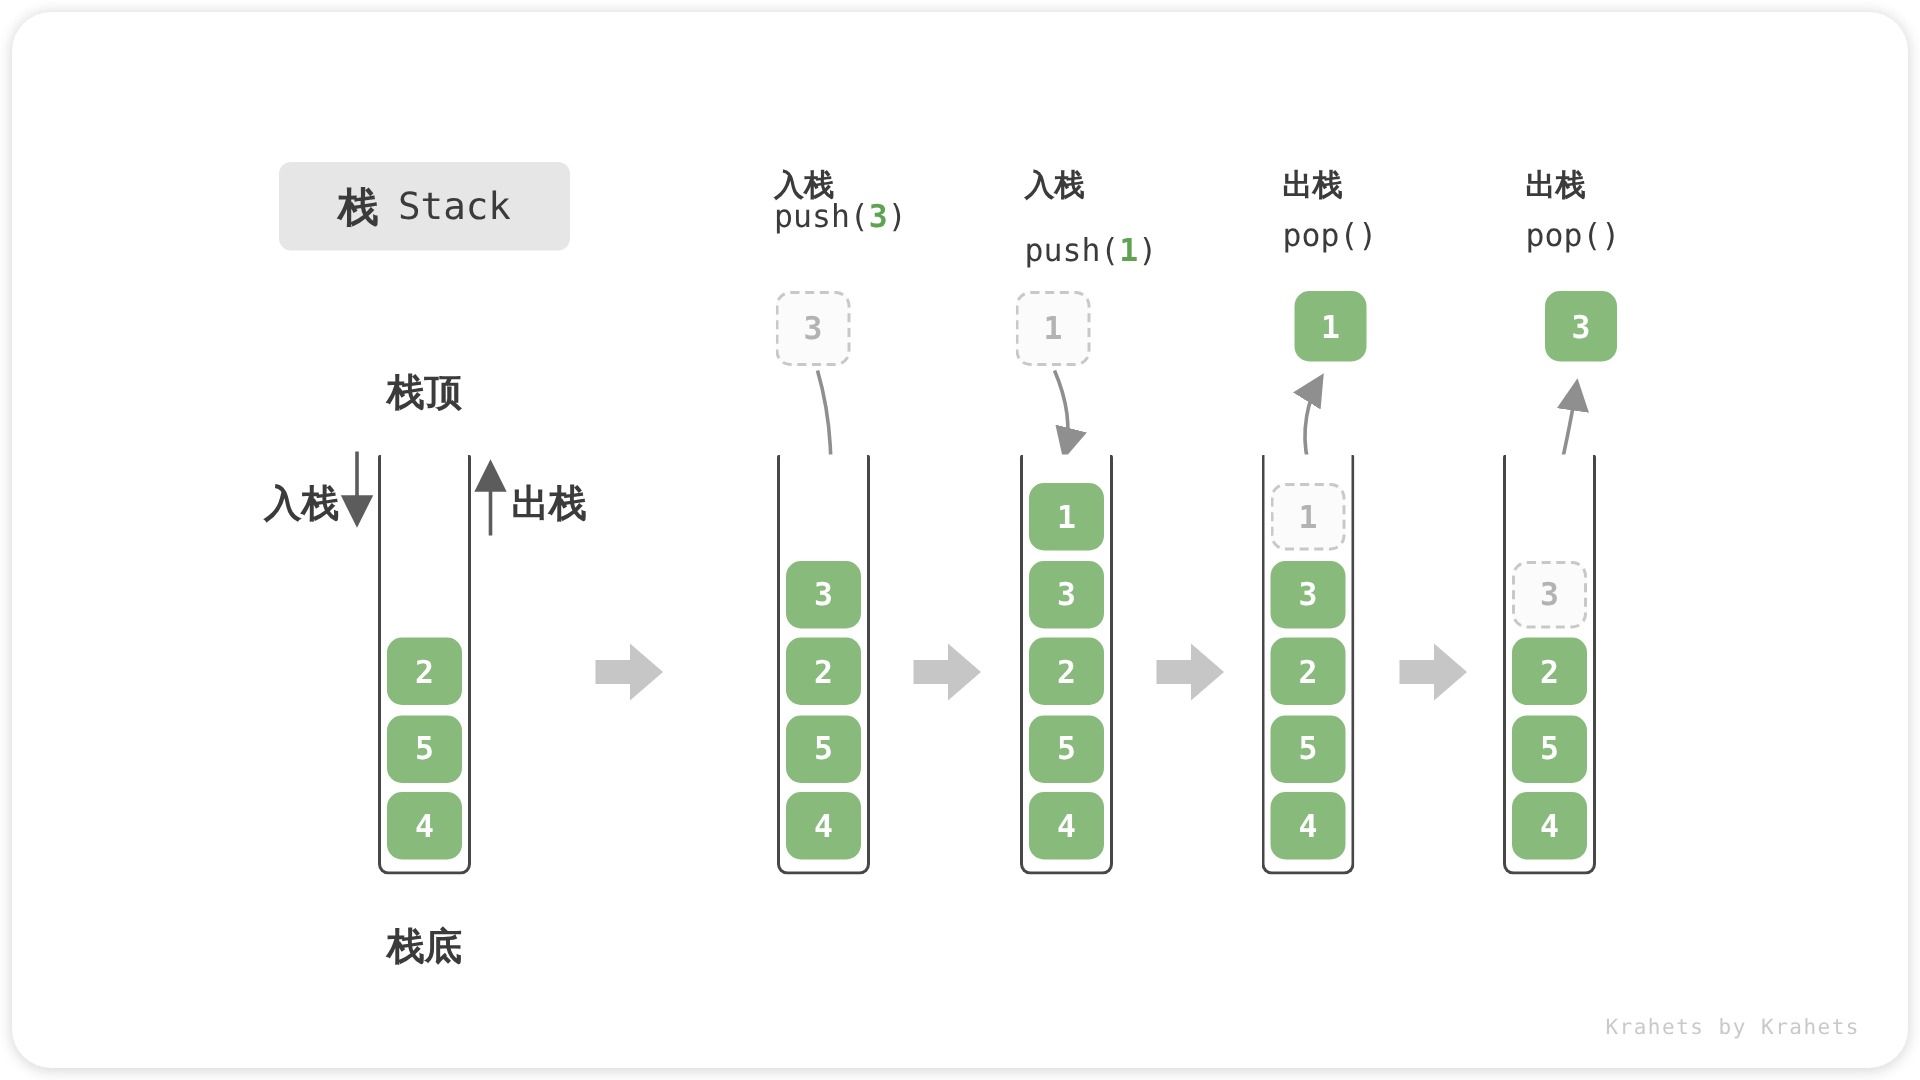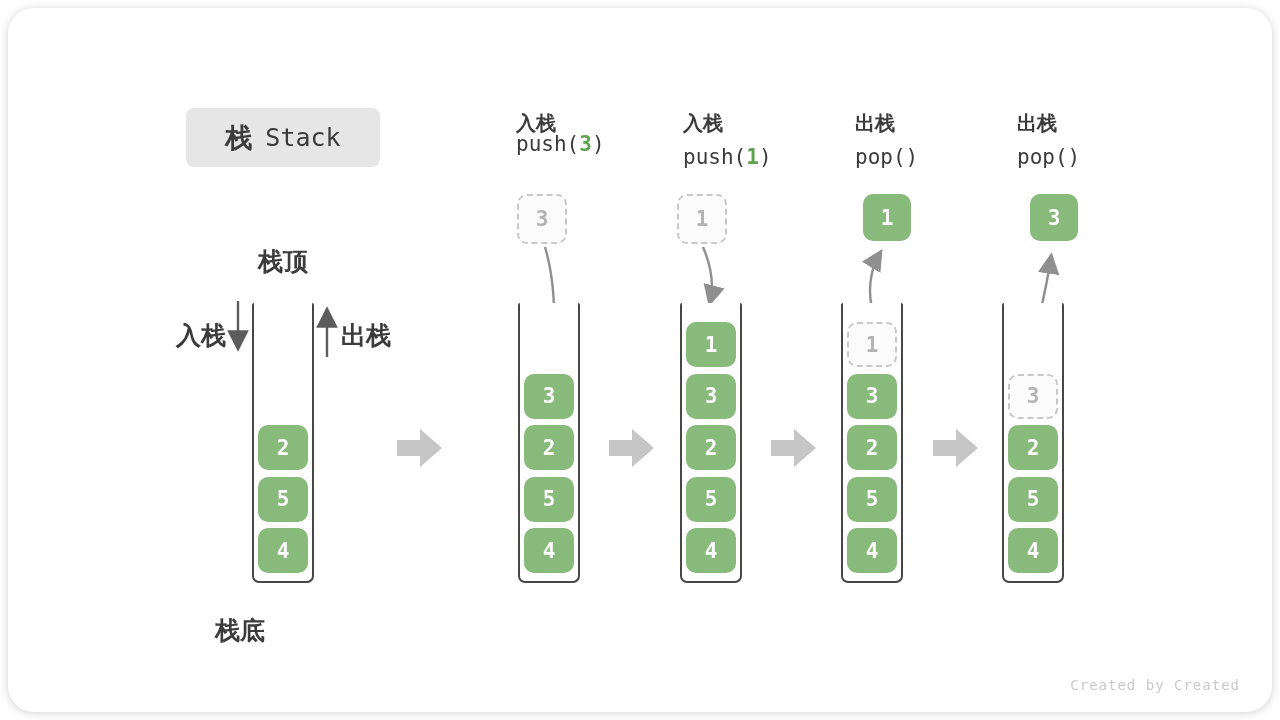--- a/index.html
+++ b/index.html
@@ -24,21 +24,21 @@
   .layer{position:absolute;left:0;top:0;width:100%;height:100%;z-index:3;}
 
   .title-badge{position:absolute;left:186px;top:108px;width:194px;height:59px;
                background:var(--badge_bg);border-radius:8px;display:flex;
                align-items:center;justify-content:center;color:var(--label_dark);}
   .title-zh{font-size:27px;font-weight:700;}
   .title-en{font-family:"DejaVu Sans Mono", monospace;font-size:25px;margin-left:13px;}
 
   .side-label{position:absolute;color:var(--label_dark);font-weight:700;font-size:25px;}
   .lbl-top{left:233px;top:245px;width:100px;text-align:center;}
-  .lbl-bottom{left:215px;top:614px;width:100px;}
+  .lbl-bottom{left:233px;top:614px;width:100px;text-align:center;}
   .lbl-push{left:146px;top:319px;width:80px;text-align:right;}
   .lbl-pop{left:341px;top:319px;width:80px;text-align:left;}
 
   .op-label{position:absolute;color:var(--label_dark);font-weight:700;font-size:20px;}
   .op-code{position:absolute;font-family:"DejaVu Sans Mono", monospace;font-size:21px;
            color:var(--label_dark);white-space:pre;}
   .op-code .arg{color:var(--code_green);font-weight:700;}
 
   .float-box{position:absolute;display:flex;align-items:center;justify-content:center;
              font-family:"DejaVu Sans Mono", monospace;font-weight:700;font-size:21px;}
@@ -96,21 +96,21 @@
     <div class="side-label lbl-top">栈顶</div>
     <div class="side-label lbl-bottom">栈底</div>
     <div class="side-label lbl-push">入栈</div>
     <div class="side-label lbl-pop">出栈</div>
 
     <div id="ops-layer">
         <div class="op-label" style="left: 516px; top: 110px;">入栈</div>
         <div class="op-code" style="left: 516px; top: 132px;"><span>push(</span><span class="arg">3</span><span>)</span></div>
         <div class="float-box dashed" style="left: 517px; top: 194px;">3</div>
         <div class="op-label" style="left: 683px; top: 110px;">入栈</div>
-        <div class="op-code" style="left: 683px; top: 145px;"><span>push(</span><span class="arg">1</span><span>)</span></div>
+        <div class="op-code" style="left: 683px; top: 155px;"><span>push(</span><span class="arg">1</span><span>)</span></div>
         <div class="float-box dashed" style="left: 677px; top: 194px;">1</div>
         <div class="op-label" style="left: 855px; top: 110px;">出栈</div>
         <div class="op-code" style="left: 855px; top: 145px;"><span>pop(</span><span>)</span></div>
         <div class="float-box solid" style="left: 863px; top: 194px;">1</div>
         <div class="op-label" style="left: 1017px; top: 110px;">出栈</div>
         <div class="op-code" style="left: 1017px; top: 145px;"><span>pop(</span><span>)</span></div>
         <div class="float-box solid" style="left: 1030px; top: 194px;">3</div>
       </div>
     <div id="stacks-layer">
         <div class="well" style="left: 252px; top: 303px;"></div>
@@ -134,15 +134,15 @@
         <div class="cell" style="left: 847px; top: 425px;">2</div>
         <div class="cell" style="left: 847px; top: 476.5px;">5</div>
         <div class="cell" style="left: 847px; top: 528px;">4</div>
         <div class="well" style="left: 1002px; top: 303px;"></div>
         <div class="cell dashed" style="left: 1008px; top: 373.5px;">3</div>
         <div class="cell" style="left: 1008px; top: 425px;">2</div>
         <div class="cell" style="left: 1008px; top: 476.5px;">5</div>
         <div class="cell" style="left: 1008px; top: 528px;">4</div>
       </div>
 
-    <div class="watermark">Created by Created</div>
+    <div class="watermark">Krahets by Krahets</div>
   </div>
 </div>
 
 </body></html>

